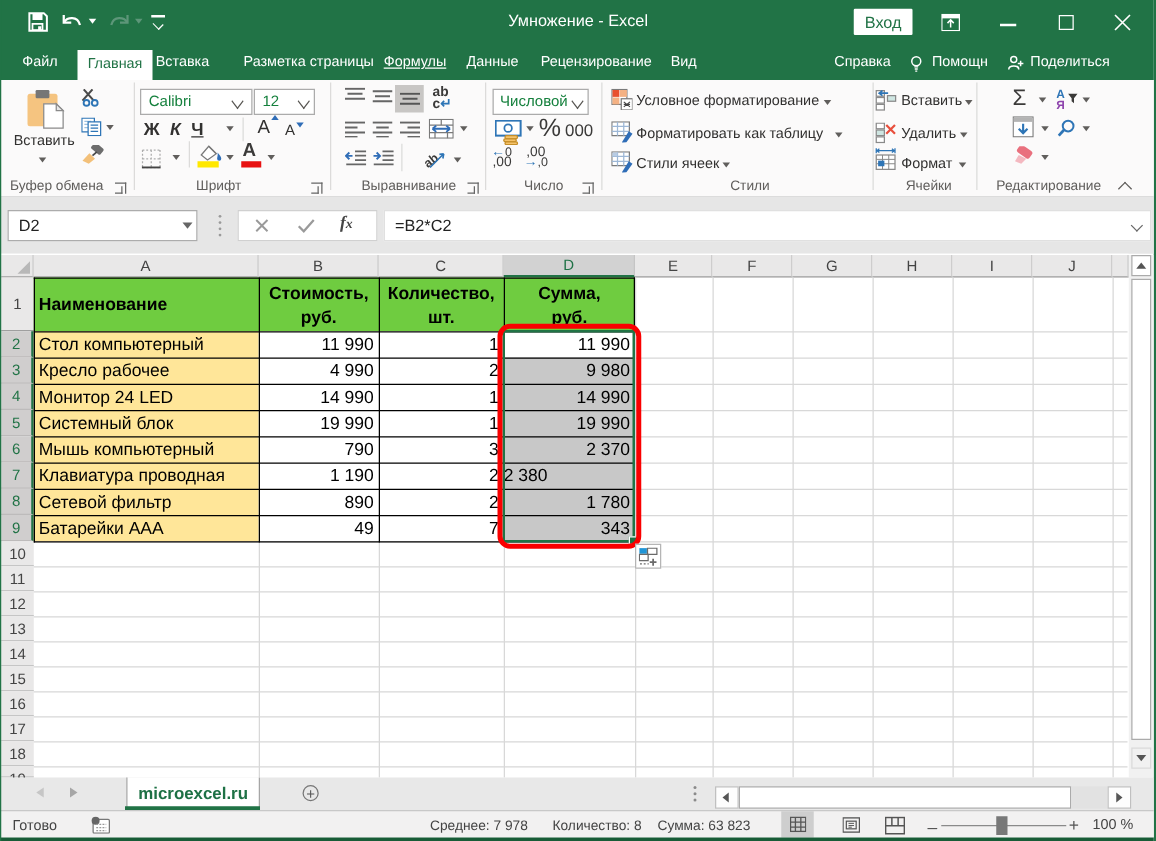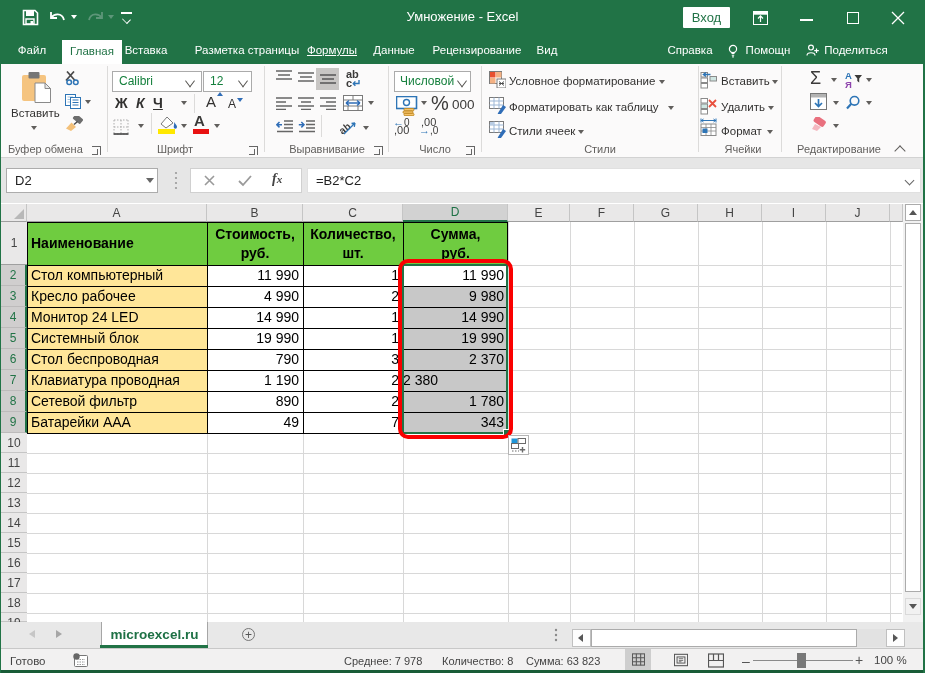--- a/index.html
+++ b/index.html
@@ -461,21 +461,21 @@
 <div class="cell" style="left:303px;top:286px;width:96px;height:21px;line-height:21px;text-align:right;">2</div>
 <div class="cell" style="left:403px;top:286px;width:101px;height:21px;line-height:21px;text-align:right;">9 980</div>
 <div class="cell" style="left:31px;top:307px;width:172px;height:21px;line-height:21px;">Монитор 24 LED</div>
 <div class="cell" style="left:207px;top:307px;width:92px;height:21px;line-height:21px;text-align:right;">14 990</div>
 <div class="cell" style="left:303px;top:307px;width:96px;height:21px;line-height:21px;text-align:right;">1</div>
 <div class="cell" style="left:403px;top:307px;width:101px;height:21px;line-height:21px;text-align:right;">14 990</div>
 <div class="cell" style="left:31px;top:328px;width:172px;height:21px;line-height:21px;">Системный блок</div>
 <div class="cell" style="left:207px;top:328px;width:92px;height:21px;line-height:21px;text-align:right;">19 990</div>
 <div class="cell" style="left:303px;top:328px;width:96px;height:21px;line-height:21px;text-align:right;">1</div>
 <div class="cell" style="left:403px;top:328px;width:101px;height:21px;line-height:21px;text-align:right;">19 990</div>
-<div class="cell" style="left:31px;top:349px;width:172px;height:21px;line-height:21px;">Стол беспроводная</div>
+<div class="cell" style="left:31px;top:349px;width:172px;height:21px;line-height:21px;">Мышь компьютерный</div>
 <div class="cell" style="left:207px;top:349px;width:92px;height:21px;line-height:21px;text-align:right;">790</div>
 <div class="cell" style="left:303px;top:349px;width:96px;height:21px;line-height:21px;text-align:right;">3</div>
 <div class="cell" style="left:403px;top:349px;width:101px;height:21px;line-height:21px;text-align:right;">2 370</div>
 <div class="cell" style="left:31px;top:370px;width:172px;height:21px;line-height:21px;">Клавиатура проводная</div>
 <div class="cell" style="left:207px;top:370px;width:92px;height:21px;line-height:21px;text-align:right;">1 190</div>
 <div class="cell" style="left:303px;top:370px;width:96px;height:21px;line-height:21px;text-align:right;">2</div>
 <div class="cell" style="left:403px;top:370px;width:101px;height:21px;line-height:21px;text-align:left;">2 380</div>
 <div class="cell" style="left:31px;top:391px;width:172px;height:21px;line-height:21px;">Сетевой фильтр</div>
 <div class="cell" style="left:207px;top:391px;width:92px;height:21px;line-height:21px;text-align:right;">890</div>
 <div class="cell" style="left:303px;top:391px;width:96px;height:21px;line-height:21px;text-align:right;">2</div>

